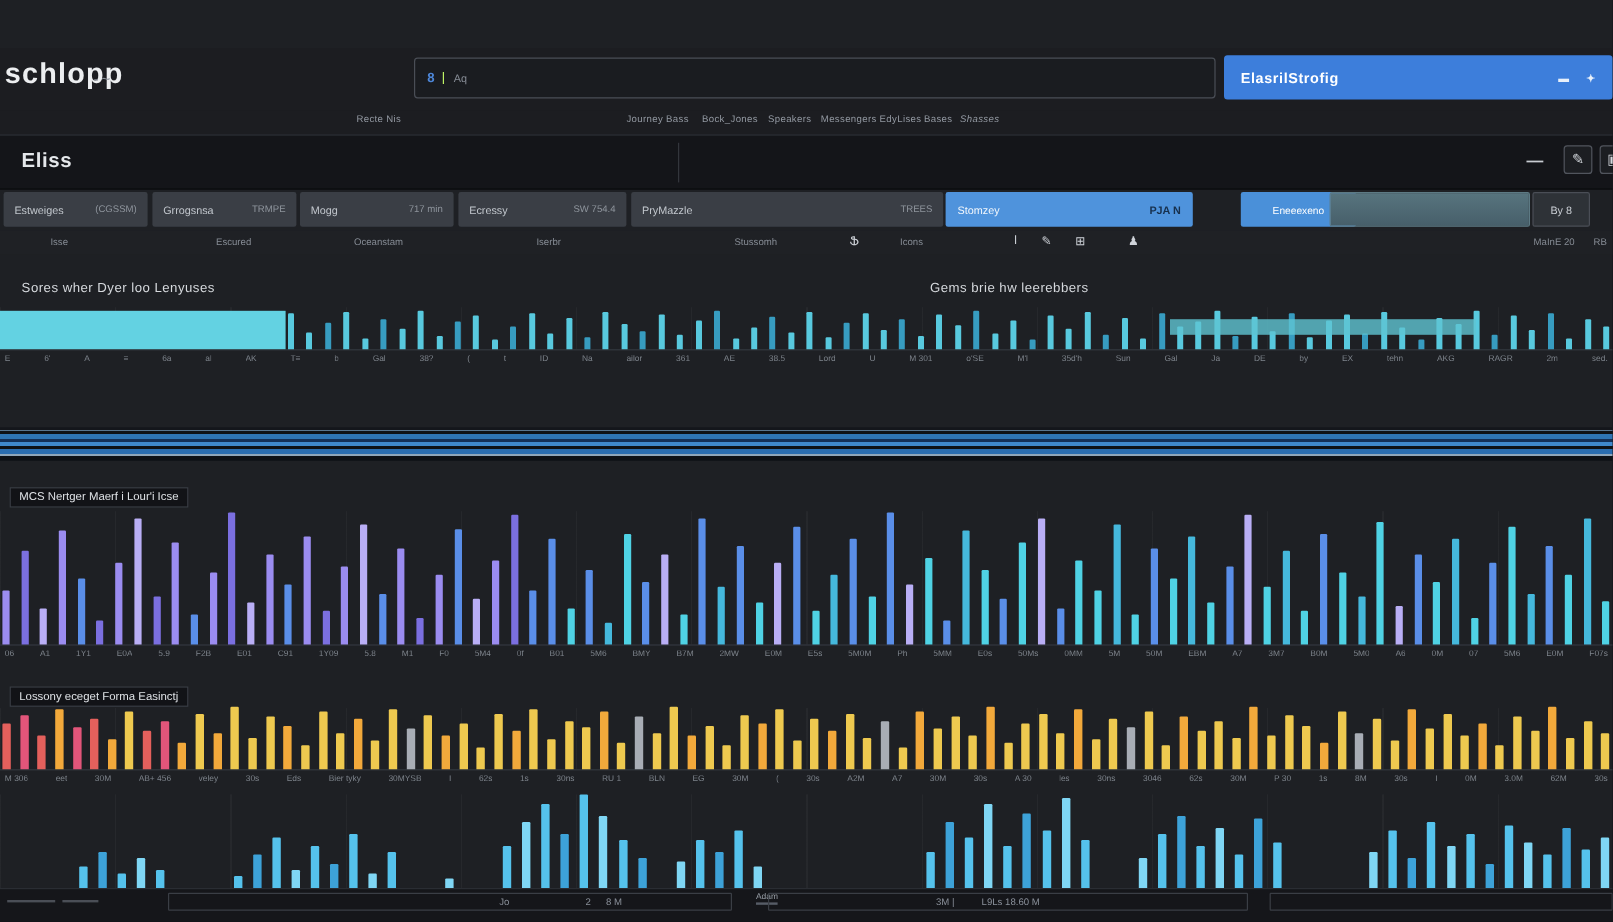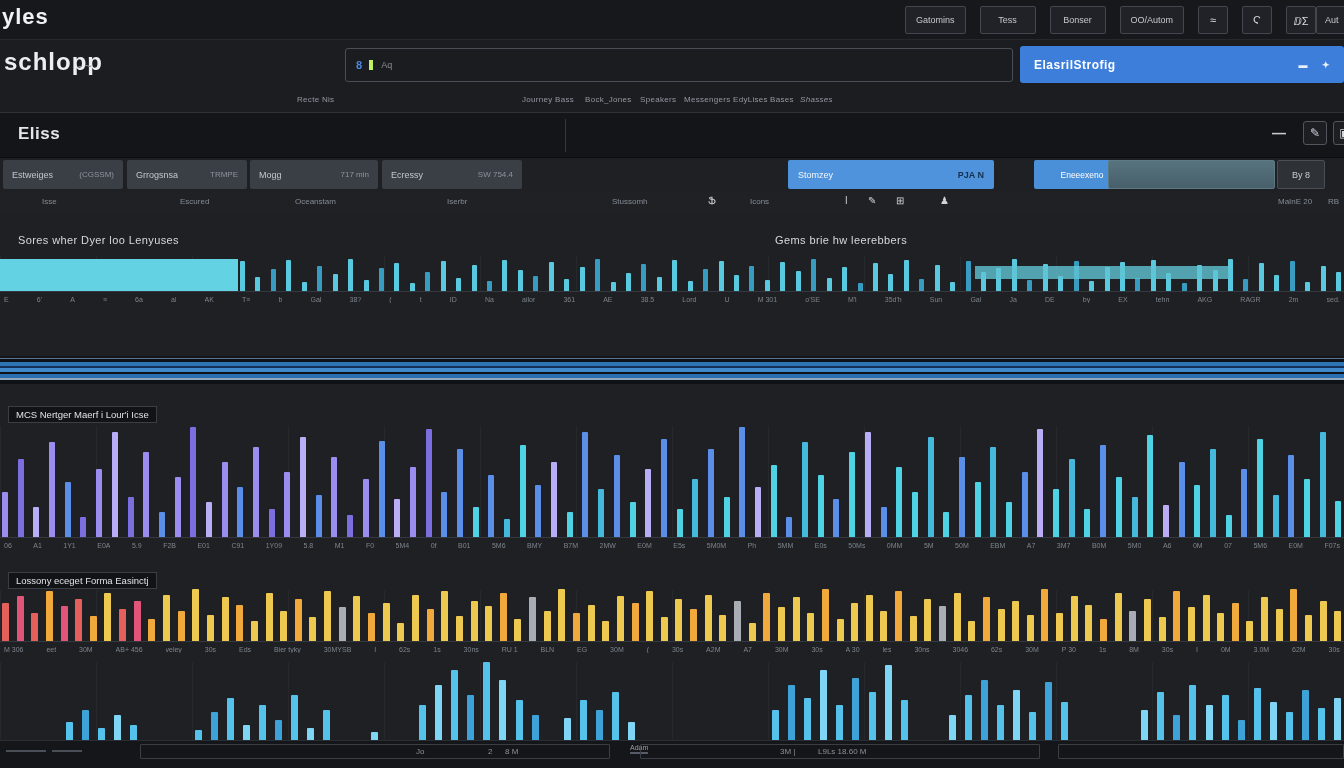--- a/index.html
+++ b/index.html
@@ -14,21 +14,21 @@
   .tb-ico{height:28px;width:30px;background:#202227;border:1px solid #42464e;border-radius:2px;color:#d8dbe0;font-size:11px;display:flex;align-items:center;justify-content:center;}
   .tb-partial{position:absolute;left:1316px;top:6px;height:28px;width:60px;background:#202227;border:1px solid #42464e;border-radius:2px;color:#c4c8cf;font-size:9px;display:flex;align-items:center;padding-left:8px;}
 
   
   .search-row{position:absolute;top:40px;left:0;width:1344px;height:52px;background:#1c1d21;}
   .workspace{position:absolute;left:4px;top:8px;font-size:24px;color:#eceef0;font-weight:bold;letter-spacing:1px;}
   .ws-dash{position:absolute;left:78px;top:18px;color:#8a9099;font-size:13px;letter-spacing:2px;}
   .search-input{position:absolute;left:345px;top:8px;width:668px;height:34px;background:#1a1c20;border:1px solid #4a4e56;border-radius:3px;display:flex;align-items:center;padding:0 10px;}
   .si-badge{color:#4d86d8;font-size:11px;font-weight:bold;margin-right:7px;}
   .si-text{color:#9aa0a8;font-size:11px;letter-spacing:.5px;flex:1;}
-  .si-suffix{color:#878d96;font-size:9px;border-left:4px solid #bef264;padding-left:8px;text-align:center;}
+  .si-suffix{color:#878d96;font-size:9px;border-left:1px solid #bef264;padding-left:8px;text-align:center;}
   .primary-btn{position:absolute;left:1020px;top:6px;width:324px;height:37px;background:#3d7edb;border:none;border-radius:3px;color:#fff;display:flex;align-items:center;padding:0 14px;font-size:12px;font-weight:bold;letter-spacing:.5px;}
   .pb-icons{margin-left:auto;display:flex;gap:14px;font-size:9px;color:#e8f0fa;align-items:center;}
 
   
   .menu-row{position:absolute;top:92px;left:0;width:1344px;height:20px;background:#1c1d21;}
   .menu-item{position:absolute;top:3px;font-size:8px;color:#9298a1;white-space:nowrap;letter-spacing:.3px;}
 
   
   .panel-header{position:absolute;top:112px;left:0;width:1344px;height:46px;background:#141519;border-top:1px solid #2e3137;border-bottom:1px solid #0b0c0e;}
   .panel-title{position:absolute;left:18px;top:11px;font-size:17px;font-weight:bold;color:#e4e7ea;letter-spacing:.5px;}
@@ -98,33 +98,20 @@
   .f-box{position:absolute;top:3px;height:15px;border:1px solid #3a3e45;border-radius:1px;}
   .f-label{position:absolute;top:6px;font-size:8px;color:#8a909a;white-space:nowrap;}
   .f-adam{position:absolute;top:3px;font-size:7px;color:#9aa0a8;border-bottom:2px solid #565c66;padding-bottom:1px;}
   .f-dash{position:absolute;top:9px;height:2px;background:#4a4e56;}
 </style>
 </head>
 <body>
 
 <div class="screen">
 
-  <div class="topbar">
-    <div class="app-title">yles</div>
-    <div class="topbar-buttons" id="topbarButtons">
-        <div class="tb-btn">Gatomins</div>
-        <div class="tb-btn">Tess</div>
-        <div class="tb-btn">Bonser</div>
-        <div class="tb-btn">OO/Autom</div>
-        <div class="tb-ico">≈</div>
-        <div class="tb-ico">Ϛ</div>
-        <div class="tb-ico">ⅅΣ</div>
-      </div>
-    <div class="tb-partial">Aut</div>
-  </div>
 
   <div class="search-row">
     <div class="workspace">schlopp</div>
     <div class="ws-dash">-~</div>
     <div class="search-input">
       <span class="si-badge">8</span>
       <span class="si-suffix">Aq</span>
     </div>
     <div class="primary-btn">
       <span>ElasrilStrofig</span>
@@ -170,20 +157,24 @@
         <span class="sl">Grrogsnsa</span>
         <span class="sv">TRMPE</span>
       </div>
       <div class="seg" style="left: 250px; width: 128px;">
         <span class="sl">Mogg</span>
         <span class="sv">717 min</span>
       </div>
       <div class="seg" style="left: 382px; width: 140px;">
         <span class="sl">Ecressy</span>
         <span class="sv">SW 754.4</span>
+      </div>
+      <div class="seg" style="left: 526px; width: 260px;">
+        <span class="sl">PryMazzle</span>
+        <span class="sv">TREES</span>
       </div>
     </div>
 
   <div class="subbar" id="subbar">
       <div class="sub-label" style="left: 42px;">Isse</div>
       <div class="sub-label" style="left: 180px;">Escured</div>
       <div class="sub-label" style="left: 295px;">Oceanstam</div>
       <div class="sub-label" style="left: 447px;">Iserbr</div>
       <div class="sub-label" style="left: 612px;">Stussomh</div>
       <div class="sub-label" style="left: 750px;">Icons</div>

